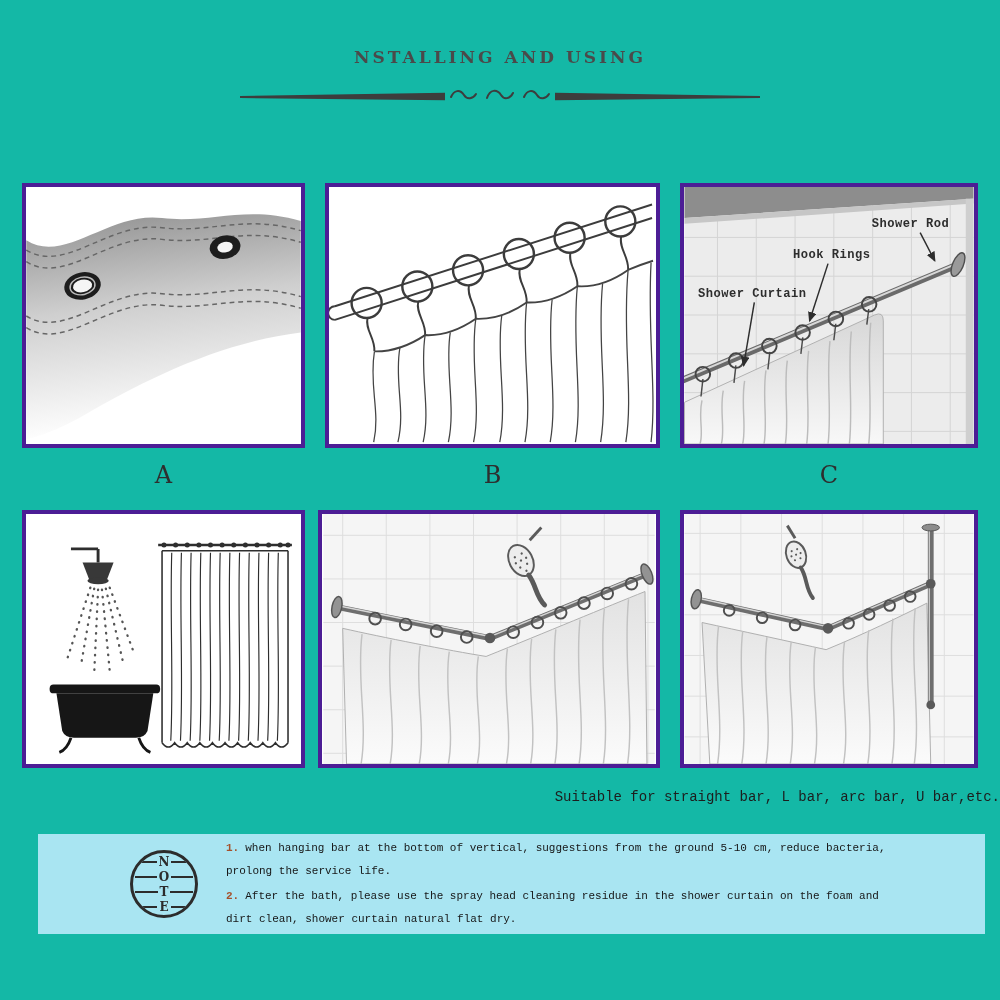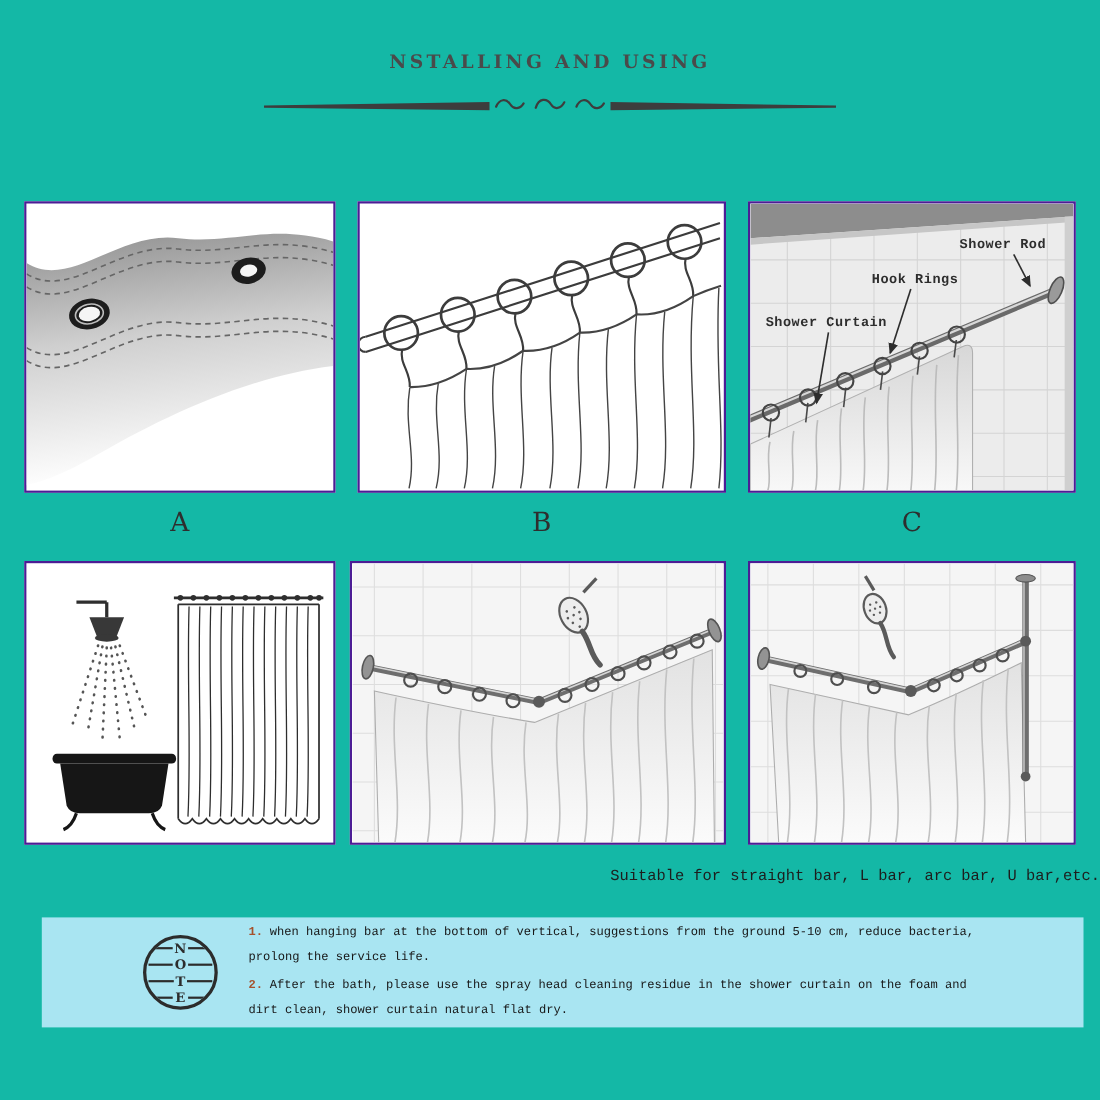--- a/index.html
+++ b/index.html
@@ -5,21 +5,21 @@
   * { margin:0; padding:0; box-sizing:border-box; }
   html,body { background:#ffffff; }
   body { width:1000px; height:1000px; font-family:"Liberation Mono", monospace; }
   .page { position:relative; width:1000px; height:1000px; background:#14b8a6; overflow:hidden; }
 
   .title { position:absolute; top:47px; left:0; width:100%; text-align:center;
            font-family:"DejaVu Serif", serif; font-size:17px; font-weight:600;
            letter-spacing:3px; color:#4a4a4a; }
   .divider { position:absolute; top:86px; left:240px; width:520px; height:22px; }
 
-  .panel { position:absolute; border:2px solid #4c1d95; background:#ffffff; overflow:hidden; }
+  .panel { position:absolute; border:4px solid #4c1d95; background:#ffffff; overflow:hidden; }
   .p1 { left:22px;  top:183px; width:283px; height:265px; }
   .p2 { left:325px; top:183px; width:335px; height:265px; }
   .p3 { left:680px; top:183px; width:298px; height:265px; }
   .p4 { left:22px;  top:510px; width:283px; height:258px; }
   .p5 { left:318px; top:510px; width:342px; height:258px; }
   .p6 { left:680px; top:510px; width:298px; height:258px; }
   .panel svg { display:block; width:100%; height:100%; }
 
   .panel-letter { position:absolute; top:461px; text-align:center;
                   font-family:"DejaVu Serif", serif; font-size:24px; color:#2e2e2e; }

